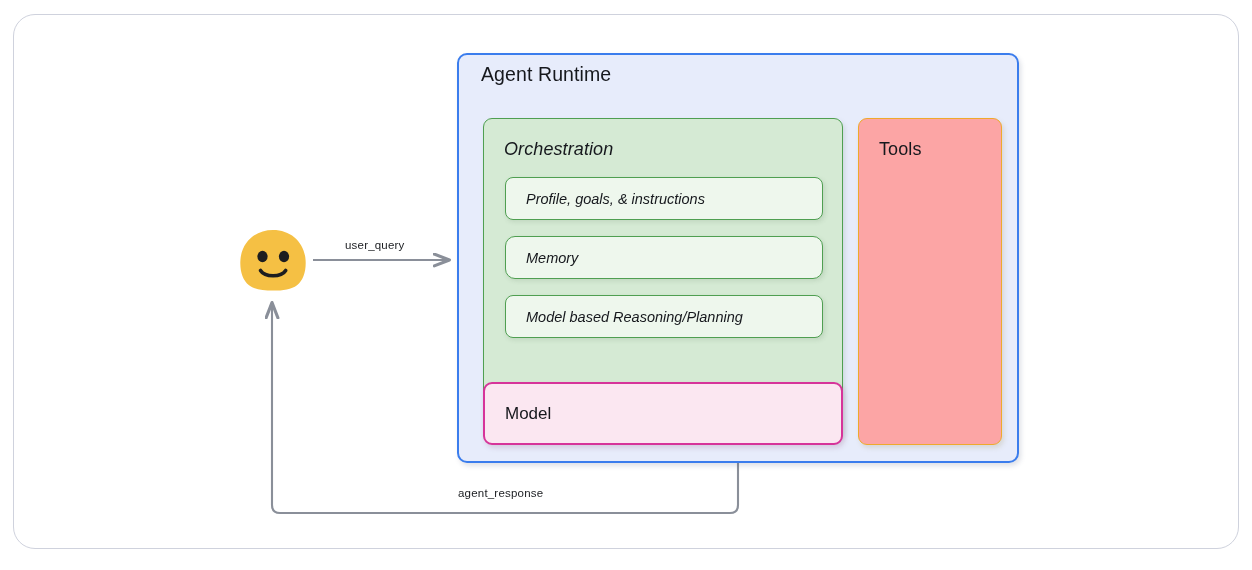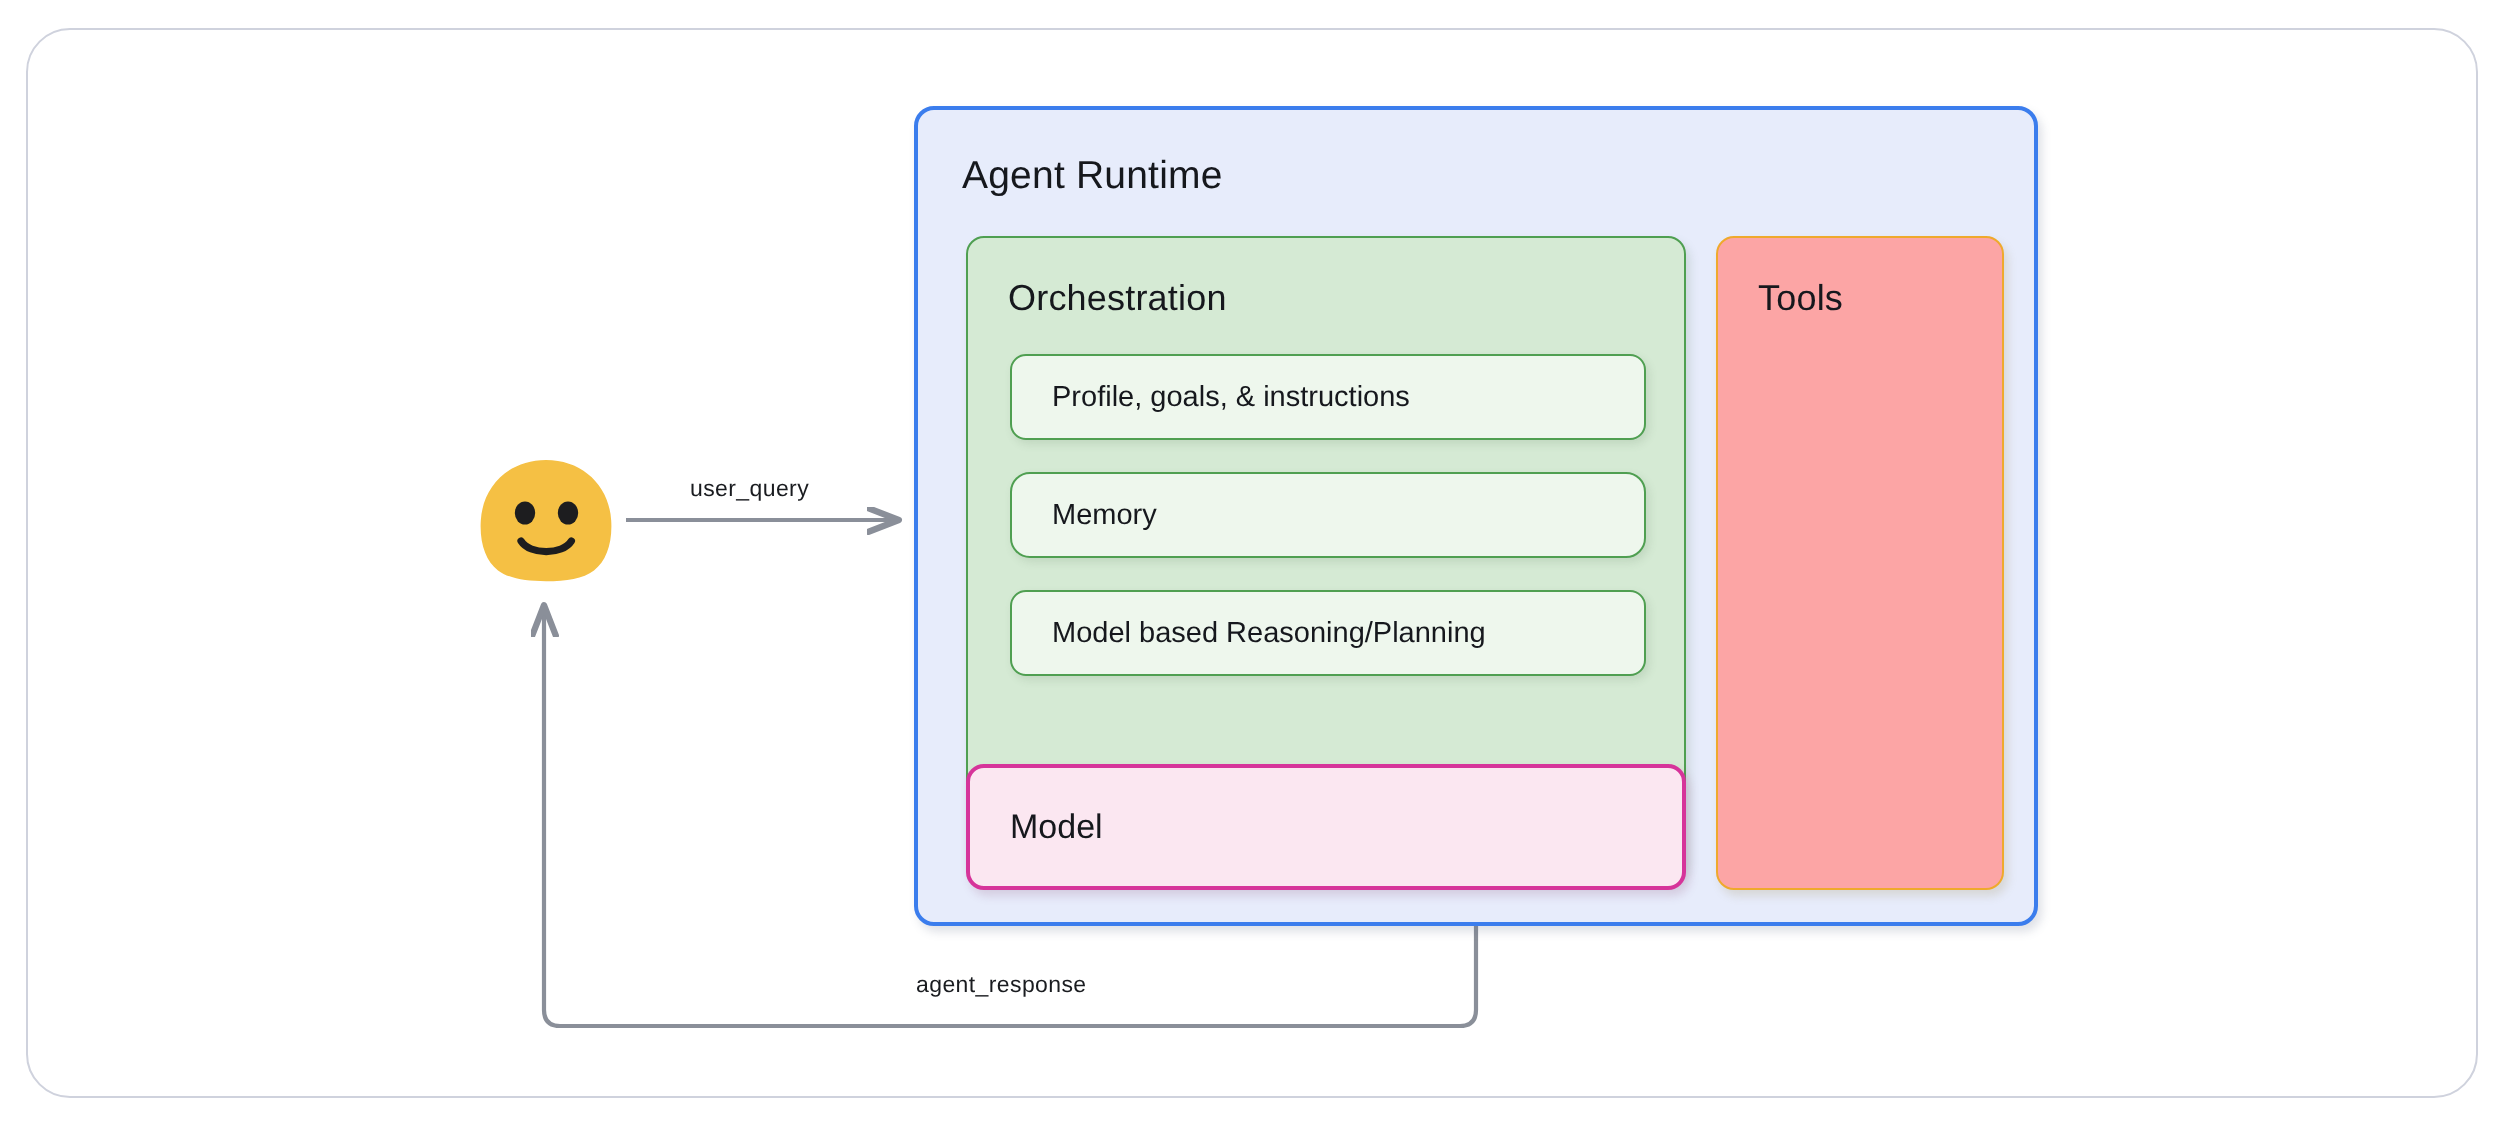--- a/index.html
+++ b/index.html
@@ -47,35 +47,36 @@
   }
   .panel-title {
     position: absolute;
     color: #16181d;
     font-size: 19.5px;
     letter-spacing: 0.1px;
     white-space: nowrap;
   }
   .agent-runtime > .panel-title {
     left: 22px;
-    top: 22px;
+    top: 8px;
   }
 
   
   .orchestration {
     position: absolute;
     left: 24px;
     top: 63px;
     width: 360px;
     height: 320px;
     box-sizing: border-box;
     background: #d5ead4;
     border: 1.7px solid #4f9f51;
     border-radius: 9px;
     box-shadow: 2px 3px 5px rgba(90, 120, 90, 0.18);
+    font-style: italic;
   }
   .orchestration > .panel-title {
     left: 20px;
     top: 20px;
     font-size: 18px;
   }
 
   .orch-row {
     position: absolute;
     left: 21px;

